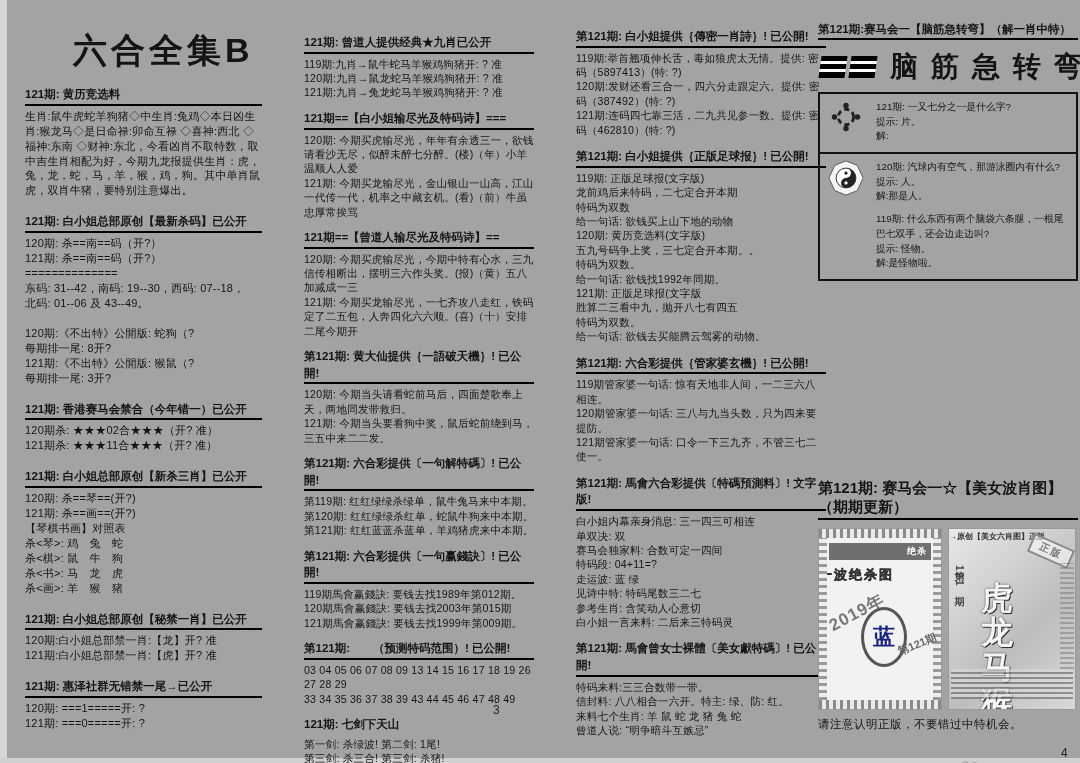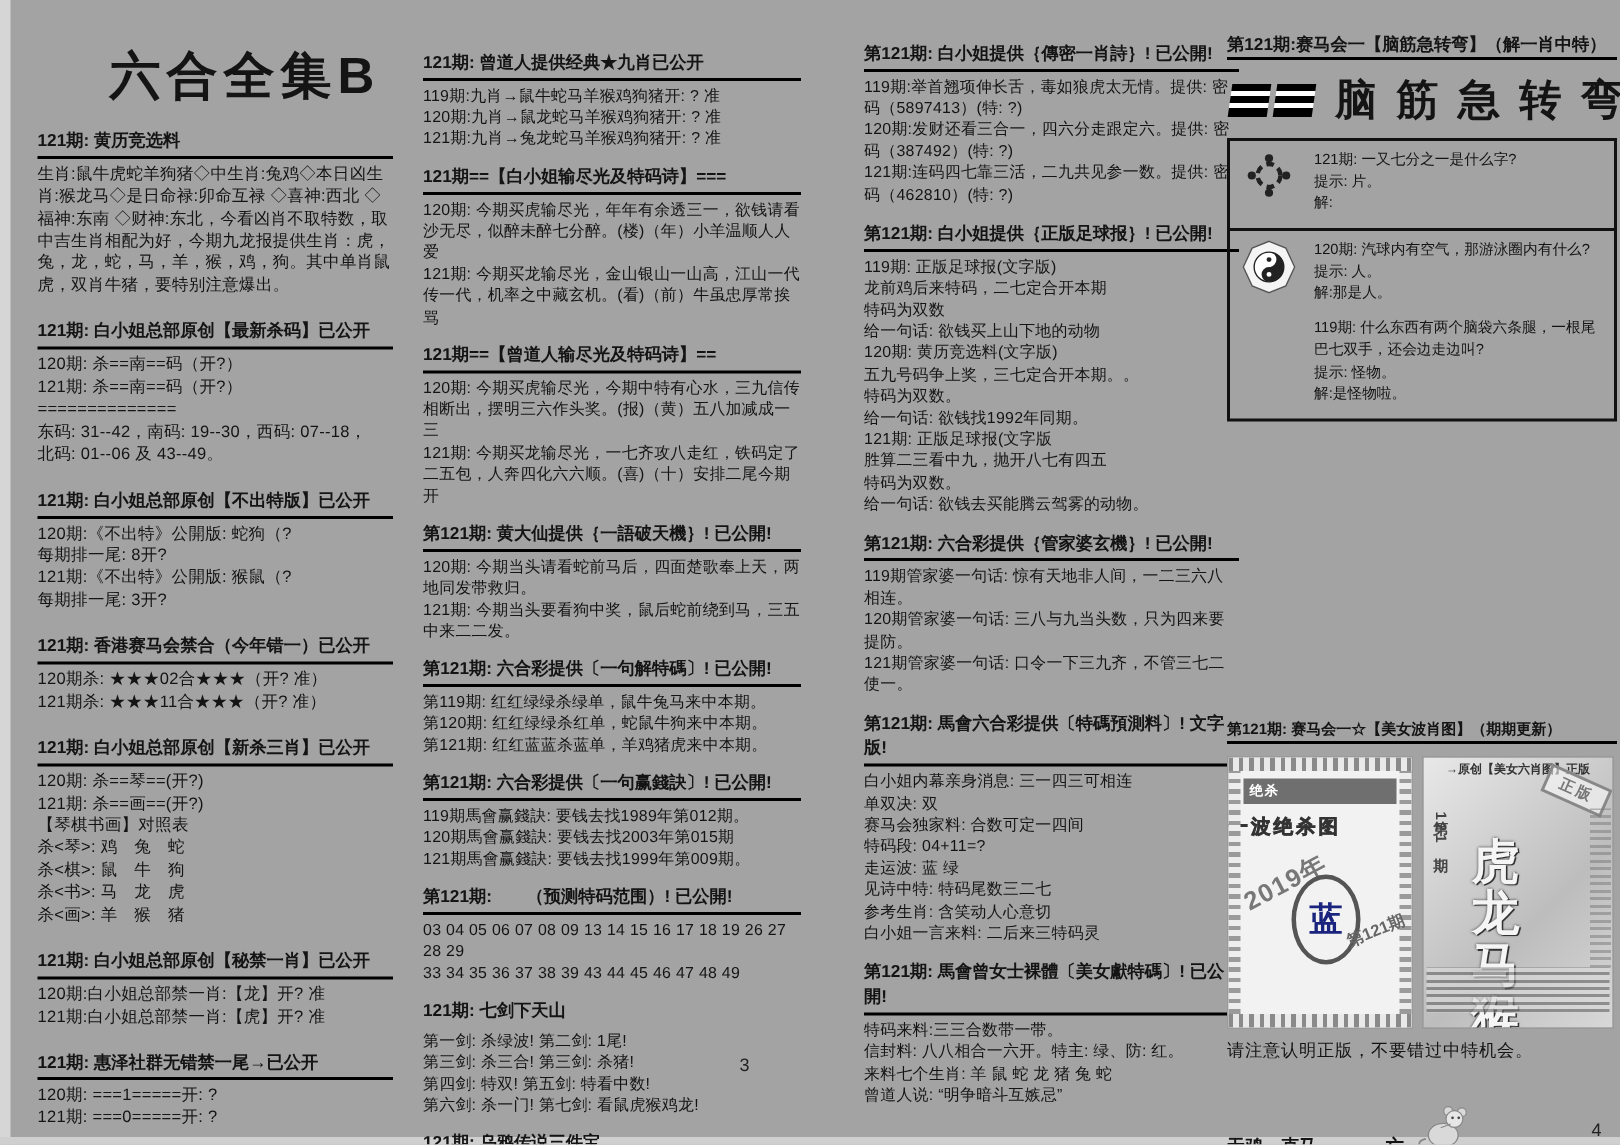--- a/index.html
+++ b/index.html
@@ -10,21 +10,21 @@
 
   .col{position:absolute;top:0;}
   .col1{left:25px;top:28px;width:237px;}
   .col2{left:282px;top:34px;width:252px;}
   .col3{left:576px;top:28px;width:250px;}
   .col4{left:818px;top:22px;width:260px;}
 
   .doc-title{font-size:34px;font-weight:700;letter-spacing:4px;margin:0 0 12px 48px;}
 
   .section{margin-bottom:15px;}
-  .col2 .section{margin-bottom:10px;}
+  .col2 .section{margin-bottom:10px;margin-left:22px;}
   .col3 .section{margin-bottom:11px;}
   .sec-header{font-weight:700;font-size:11.5px;line-height:1.45;border-bottom:2px solid #000;
               padding-bottom:1px;margin-bottom:3px;}
   .sec-header.plain{border-bottom:none;}
   .sec-line{font-size:10.6px;line-height:1.36;letter-spacing:.2px;}
   .col1 .sec-line{font-size:11px;}
 
   .pagenum{position:absolute;font-size:12px;color:#222;}
   .pagenum.left{left:493px;top:703px;}
   .pagenum.right{left:243px;top:724px;}
@@ -41,40 +41,40 @@
   .tbox{border-bottom:2px solid #111;padding:6px 6px 8px 6px;}
   .tbox:last-child{border-bottom:none;}
   .teaser-item{display:flex;gap:10px;margin-bottom:8px;}
   .teaser-item:last-child{margin-bottom:0;}
   .teaser-icon{flex:0 0 40px;display:flex;align-items:flex-start;justify-content:center;}
   .teaser-icon.empty{flex:0 0 40px;}
   .t-q,.t-h,.t-a{font-size:9.8px;line-height:1.5;}
 
   
   .beauty{margin-top:198px;}
-  .beauty-header{font-weight:700;font-size:10px;border-bottom:2px solid #000;padding-bottom:1px;margin-bottom:8px;}
+  .beauty-header{font-weight:700;font-size:15px;border-bottom:2px solid #000;padding-bottom:1px;margin-bottom:8px;}
   .panels{display:flex;gap:6px;height:182px;}
   .panel{position:relative;overflow:hidden;border:1px solid #9a9a9a;background:#f2f2f2;}
   .panel.left{width:122px;}
   .panel.right{width:126px;background:linear-gradient(135deg,#e8e8e8 0%,#cfcfcf 35%,#bdbdbd 60%,#d8d8d8 100%);}
   .deco-strip{height:9px;background:repeating-linear-gradient(90deg,#8a8a8a 0 3px,#e9e9e9 3px 7px);}
   .deco-strip.bottom{position:absolute;bottom:0;left:0;right:0;}
   .deco-side{position:absolute;top:9px;bottom:9px;width:8px;background:repeating-linear-gradient(0deg,#9a9a9a 0 3px,#ededed 3px 7px);}
   .deco-side.l{left:0;}.deco-side.r{right:0;}
   .lp-banner{margin:5px 10px 0 10px;background:#6f6f6f;color:#fff;font-size:9px;font-weight:700;
-             padding:2px 4px;letter-spacing:1px;}
+             text-align:right;padding:2px 4px;letter-spacing:1px;}
   .lp-sub{margin-top:6px;font-size:13px;font-weight:700;color:#555;
           -webkit-text-stroke:.5px #333;letter-spacing:2px;}
   .lp-year{position:absolute;left:8px;top:72px;font-size:17px;font-weight:700;color:#777;
            transform:rotate(-28deg);letter-spacing:1px;}
   .lp-circle{position:absolute;left:42px;top:78px;width:40px;height:54px;border:3px solid #555;
              border-radius:50%;display:flex;align-items:center;justify-content:center;}
   .lp-circle span{font-size:22px;font-weight:700;color:#1a237e;}
   .lp-issue{position:absolute;right:4px;top:108px;font-size:11px;font-weight:700;color:#666;transform:rotate(-22deg);}
-  .rp-top{font-size:8px;font-weight:700;color:#333;text-align:center;padding-top:2px;white-space:nowrap;}
+  .rp-top{font-size:8px;font-weight:700;color:#333;padding-top:2px;white-space:nowrap;}
   .rp-stamp{position:absolute;right:2px;top:12px;border:2px solid #888;color:#777;font-size:10px;font-weight:700;
             padding:1px 8px;transform:rotate(24deg);letter-spacing:2px;background:rgba(255,255,255,.55);}
   .rp-issue{position:absolute;left:3px;top:34px;writing-mode:vertical-rl;font-size:10px;font-weight:700;color:#444;letter-spacing:2px;}
   .rp-big{position:absolute;left:32px;top:52px;width:64px;font-size:32px;line-height:1.08;font-weight:700;
           color:#f5f5f5;text-shadow:0 0 2px #333,1px 1px 0 #333;letter-spacing:4px;}
   .rp-side{position:absolute;right:1px;top:34px;bottom:40px;width:14px;
            background:repeating-linear-gradient(0deg,#777 0 2px,transparent 2px 5px);opacity:.5;}
   .rp-bottom{position:absolute;left:2px;right:2px;bottom:10px;height:30px;
              background:repeating-linear-gradient(0deg,#6a6a6a 0 2px,#d9d9d9 2px 5px);opacity:.65;}
   .notice{margin-top:7px;font-size:11.5px;letter-spacing:.5px;}
@@ -108,21 +108,20 @@
 
   <div class="sec-line">==============</div>
 
   <div class="sec-line">东码: 31--42，南码: 19--30，西码: 07--18，</div>
 
   <div class="sec-line">北码: 01--06 及 43--49。</div>
 </div>
   </div>
 
   <div class="section">
-    <div class="sec-header">121期: 白小姐总部原创【不出特版】已公开</div>
     <div class="sec-body">
   <div class="sec-line">120期:《不出特》公開版: 蛇狗（?</div>
 
   <div class="sec-line">每期排一尾: 8开?</div>
 
   <div class="sec-line">121期:《不出特》公開版: 猴鼠（?</div>
 
   <div class="sec-line">每期排一尾: 3开?</div>
 </div>
   </div>

